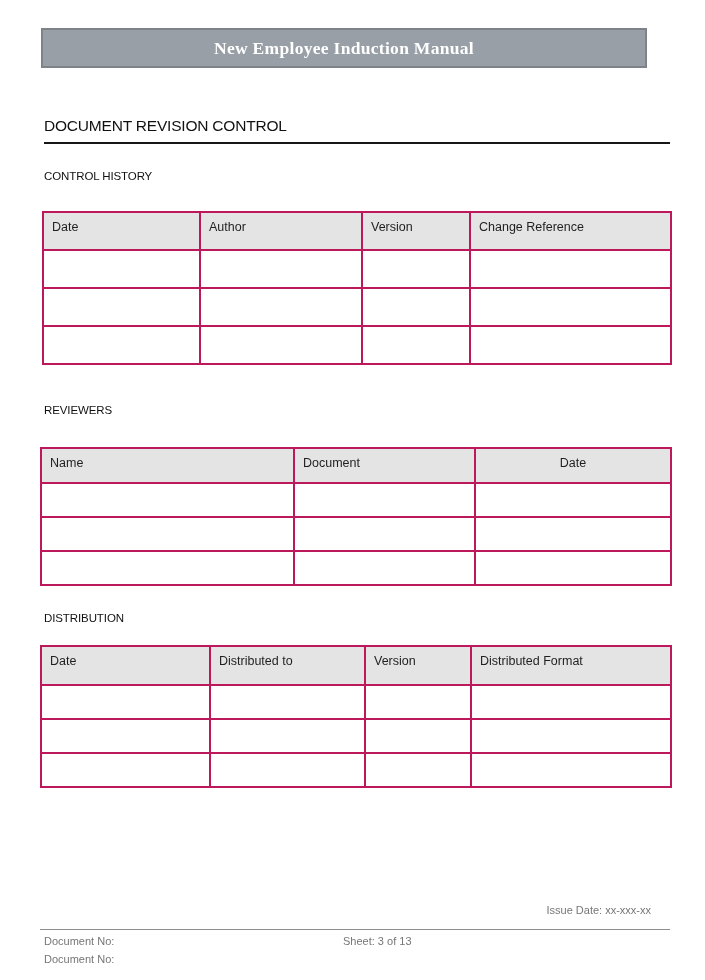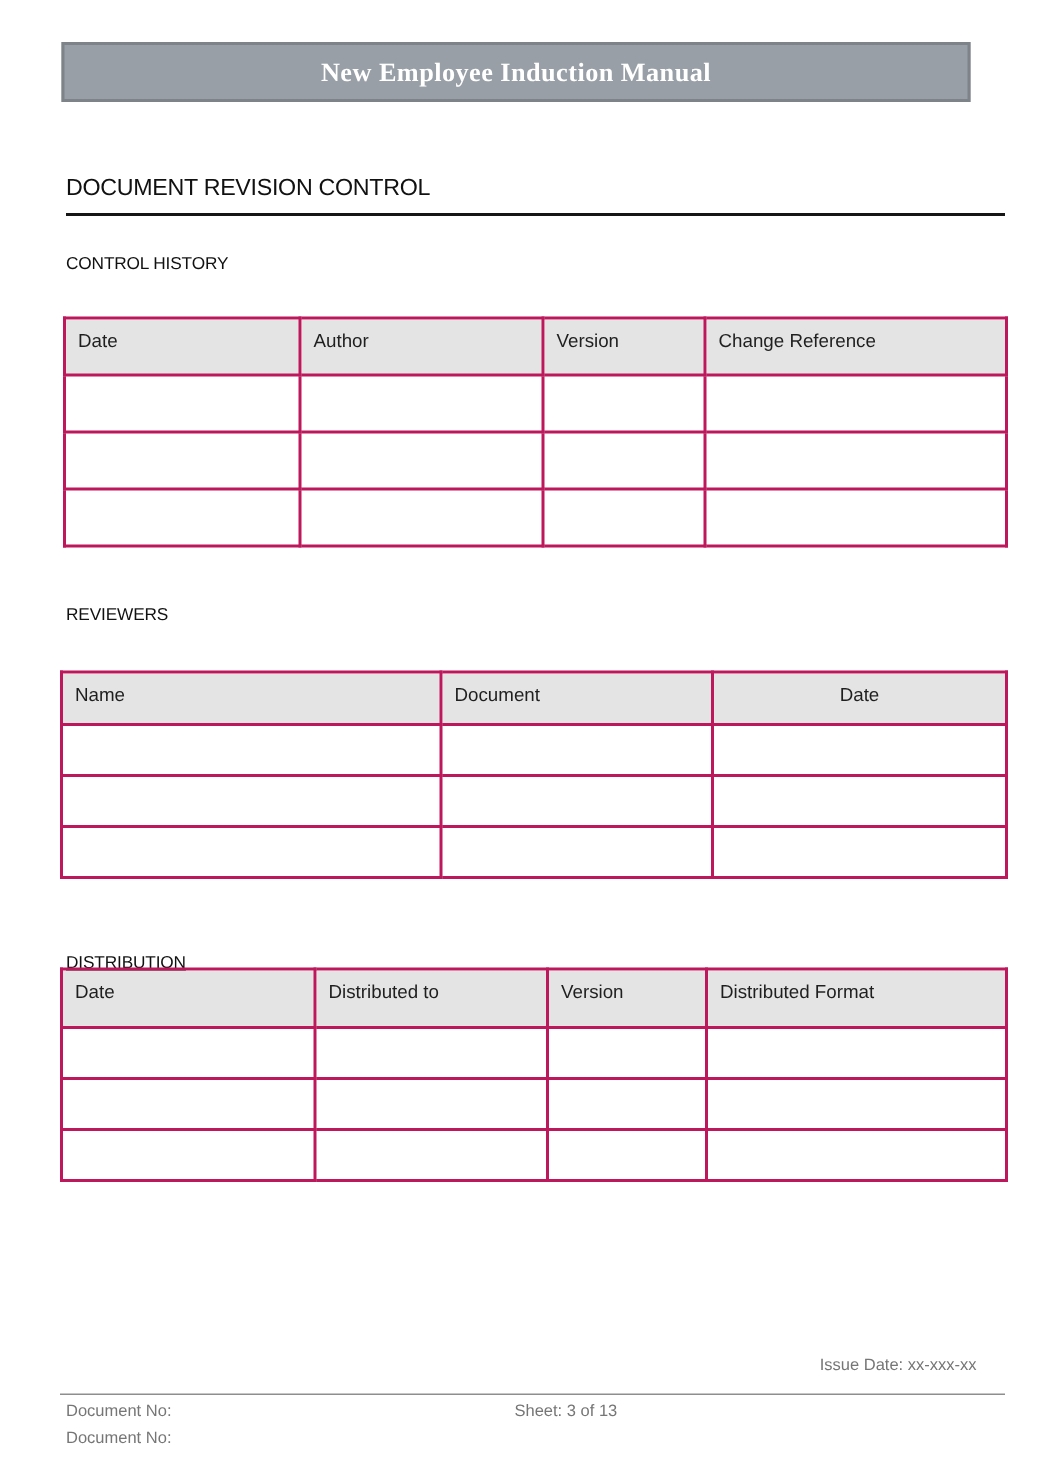--- a/index.html
+++ b/index.html
@@ -56,21 +56,21 @@
   
   .section-label {
     position: absolute;
     left: 44px;
     font-size: 11.5px;
     letter-spacing: -0.1px;
     color: #111111;
   }
   .lbl-rev  { top: 170px; }
   .lbl-view { top: 404px; }
-  .lbl-dist { top: 636px; text-decoration: underline; }
+  .lbl-dist { top: 612px; }
 
   
   table.tbl {
     position: absolute;
     border-collapse: collapse;
     table-layout: fixed;
   }
   .tbl th, .tbl td {
     border: 2px solid #be185d;
     padding: 0 0 0 8px;

